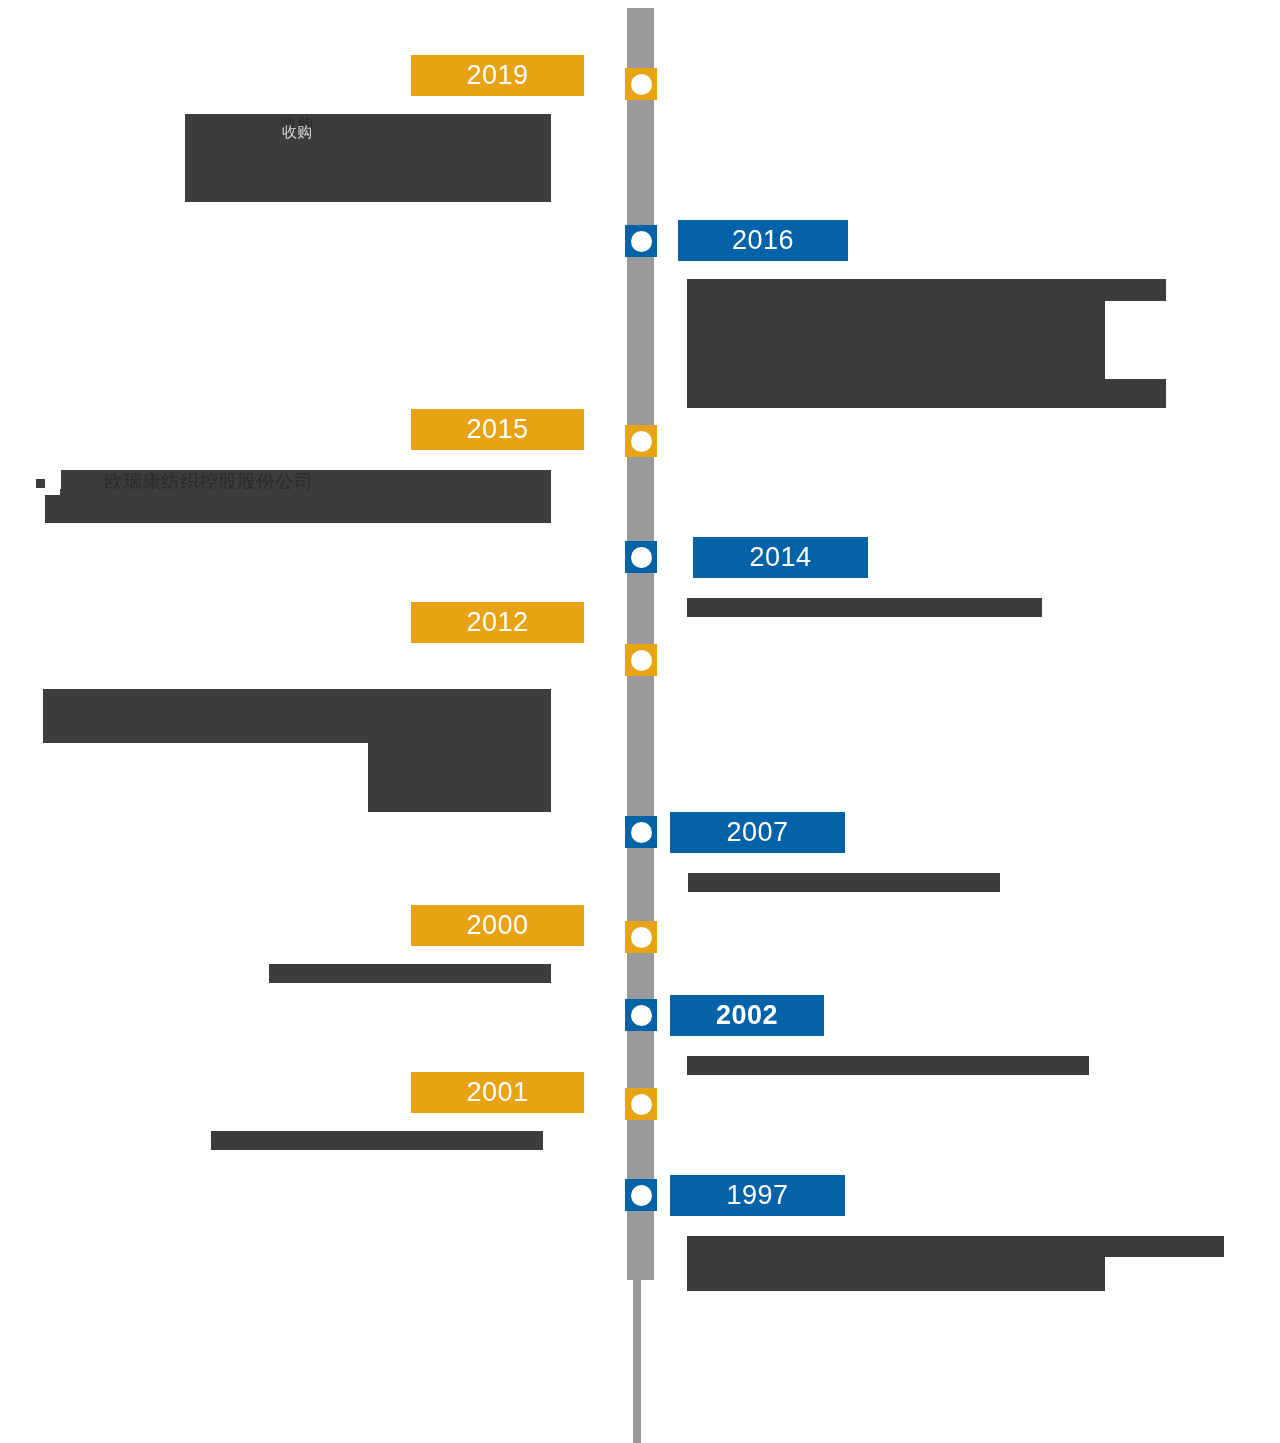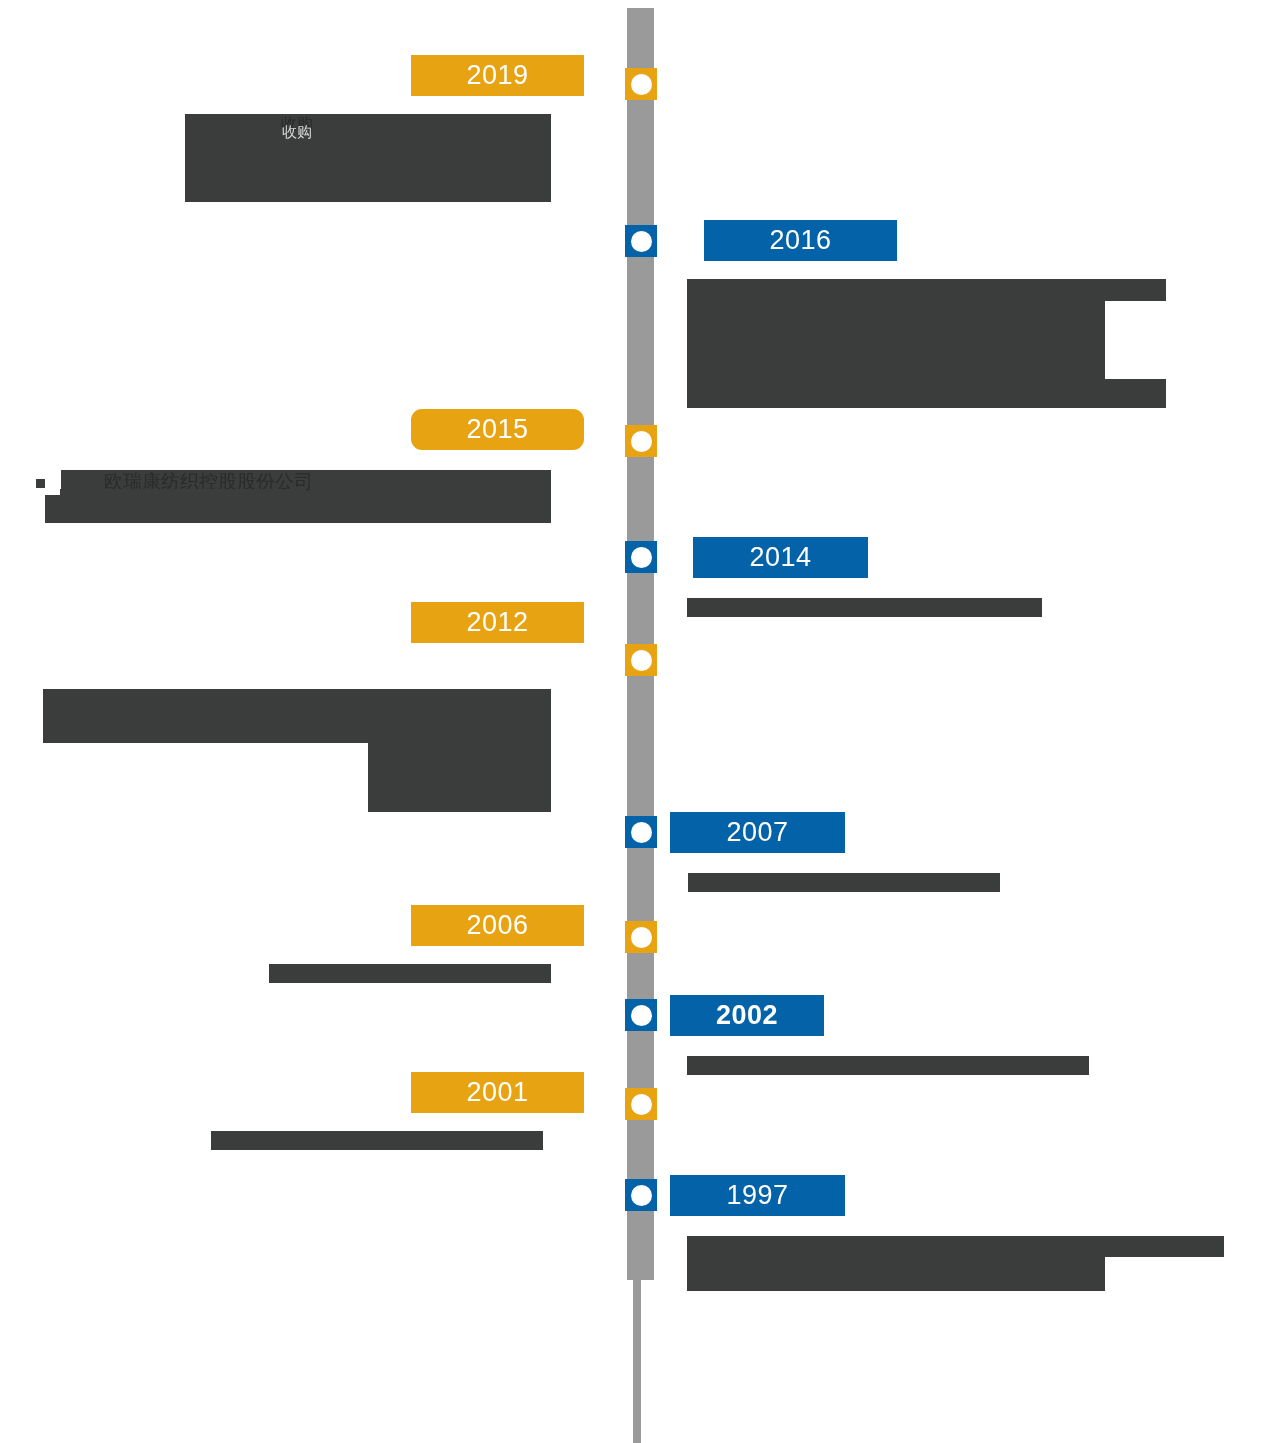--- a/index.html
+++ b/index.html
@@ -107,29 +107,29 @@
     <span class="dot"></span>
   </div>
   <div class="year-badge orange" style="left:377px;top:55px;width:173px;">2019</div>
   <div class="redact" style="left:185px;top:114px;width:366px;height:88px;"></div>
   <div class="ghost dim" style="left:281px;top:116px;font-size:16px;">收购</div>
   <div class="ghost light" style="left:282px;top:124px;font-size:15px;">收购</div>
 
   <div class="node blue" style="left:625px;top:225px;">
     <span class="dot"></span>
   </div>
-  <div class="year-badge blue" style="left:704px;top:220px;width:193px;">2016</div>
+  <div class="year-badge blue" style="left:678px;top:220px;width:170px;">2016</div>
   <div class="redact" style="left:687px;top:279px;width:479px;height:22px;"></div>
   <div class="redact" style="left:687px;top:301px;width:418px;height:78px;"></div>
   <div class="redact" style="left:687px;top:379px;width:479px;height:29px;"></div>
 
   <div class="node orange" style="left:625px;top:425px;">
     <span class="dot"></span>
   </div>
-  <div class="year-badge orange" style="left:377px;top:409px;width:173px;border-radius:11px;">2015</div>
+  <div class="year-badge orange" style="left:377px;top:409px;width:173px;">2015</div>
   <div class="sq-bullet" style="left:36px;top:479px;"></div>
   <div class="redact" style="left:61px;top:470px;width:490px;height:25px;"></div>
   <div class="redact" style="left:45px;top:495px;width:506px;height:28px;"></div>
   <div class="ghost dim" style="left:104px;top:472px;font-size:19px;">欧瑞康纺织控股股份公司</div>
   <div class="redact" style="left:60px;top:489px;width:240px;height:7px;"></div>
 
   <div class="node blue" style="left:625px;top:541px;">
     <span class="dot"></span>
   </div>
   <div class="year-badge blue" style="left:670px;top:537px;width:175px;margin-left:23px;">2014</div>
@@ -144,21 +144,21 @@
 
   <div class="node blue" style="left:625px;top:816px;">
     <span class="dot"></span>
   </div>
   <div class="year-badge blue" style="left:670px;top:812px;width:175px;">2007</div>
   <div class="redact" style="left:688px;top:873px;width:312px;height:19px;"></div>
 
   <div class="node orange" style="left:625px;top:921px;">
     <span class="dot"></span>
   </div>
-  <div class="year-badge orange" style="left:377px;top:905px;width:173px;">2006</div>
+  <div class="year-badge orange" style="left:377px;top:905px;width:173px;">2000</div>
   <div class="redact" style="left:269px;top:964px;width:282px;height:19px;"></div>
 
   <div class="node blue" style="left:625px;top:999px;">
     <span class="dot"></span>
   </div>
   <div class="year-badge blue" style="left:670px;top:995px;width:154px;font-weight:bold;">2002</div>
   <div class="redact" style="left:687px;top:1056px;width:402px;height:19px;"></div>
 
   <div class="node orange" style="left:625px;top:1088px;">
     <span class="dot"></span>

